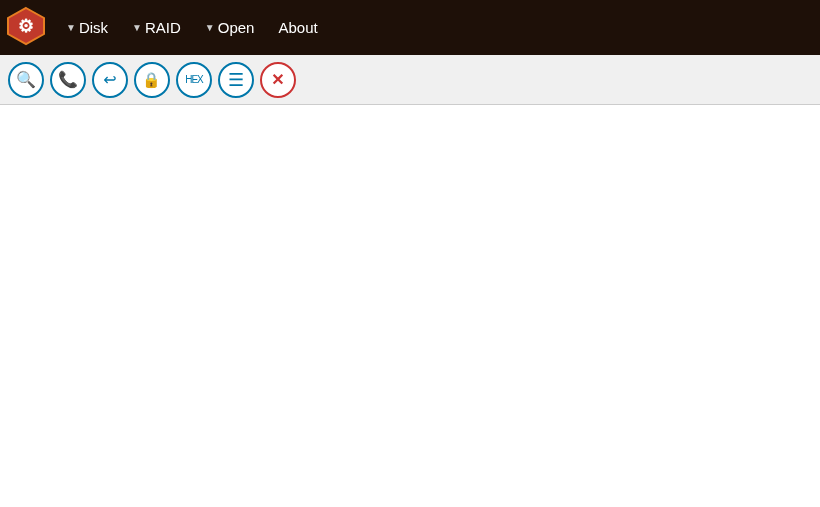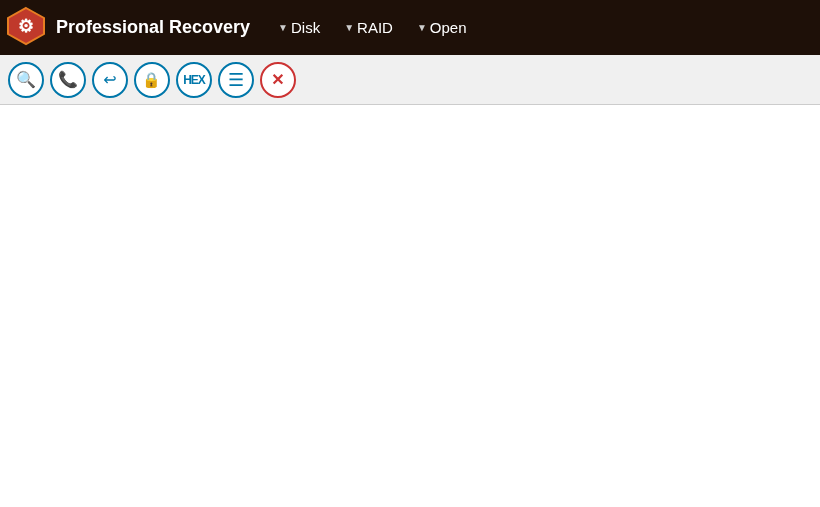--- a/index.html
+++ b/index.html
@@ -96,60 +96,62 @@
 
 <div id="menubar">
 
   <div>
     <svg id="app-logo" viewBox="0 0 40 40" xmlns="http://www.w3.org/2000/svg">
       <polygon points="20,2 38,12 38,28 20,38 2,28 2,12" fill="#c0392b" stroke="#e67e22" stroke-width="2"></polygon>
       <text x="20" y="26" text-anchor="middle" font-size="18" font-weight="bold" fill="#ffffff">⚙</text>
     </svg>
   </div>
 
-  <span id="app-title">Professional Recovery</span>
 
   <div class="menu-item">
     <span class="menu-arrow">▼</span>
     <span>Disk</span>
   </div>
 
 
   <div class="menu-item">
     <span class="menu-arrow">▼</span>
     <span>RAID</span>
   </div>
 
   <div class="menu-item">
     <span class="menu-arrow">▼</span>
     <span>Open</span>
   </div>
 
 
+  <div class="menu-item">
+    <span>About</span>
+  </div>
 </div>
 
 <div id="toolbar">
 
   <div class="toolbar-btn" title="Search">
     <span style="font-size:16px;">🔍</span>
   </div>
 
   <div class="toolbar-btn" title="Scan">
     <span style="font-size:16px;">📞</span>
   </div>
 
   <div class="toolbar-btn" title="Recover">
     <span style="font-size:16px;">↩</span>
   </div>
 
   <div class="toolbar-btn" title="Lock">
     <span style="font-size:15px;">🔒</span>
   </div>
 
-  <div class="toolbar-btn" title="Hex View" style="font-size:12px; font-weight:bold; letter-spacing:-1px;">
+  <div class="toolbar-btn" title="Hex View" style="font-size:10px; font-weight:normal; letter-spacing:-1px;">
     <span>HEX</span>
   </div>
 
   <div class="toolbar-btn" title="List View">
     <span style="font-size:18px; line-height:1;">☰</span>
   </div>
 
   <div class="toolbar-btn" title="Close" style="border-color:#cc3333; color:#cc3333;">
     <span style="font-size:16px; font-weight:bold;">✕</span>
   </div>

